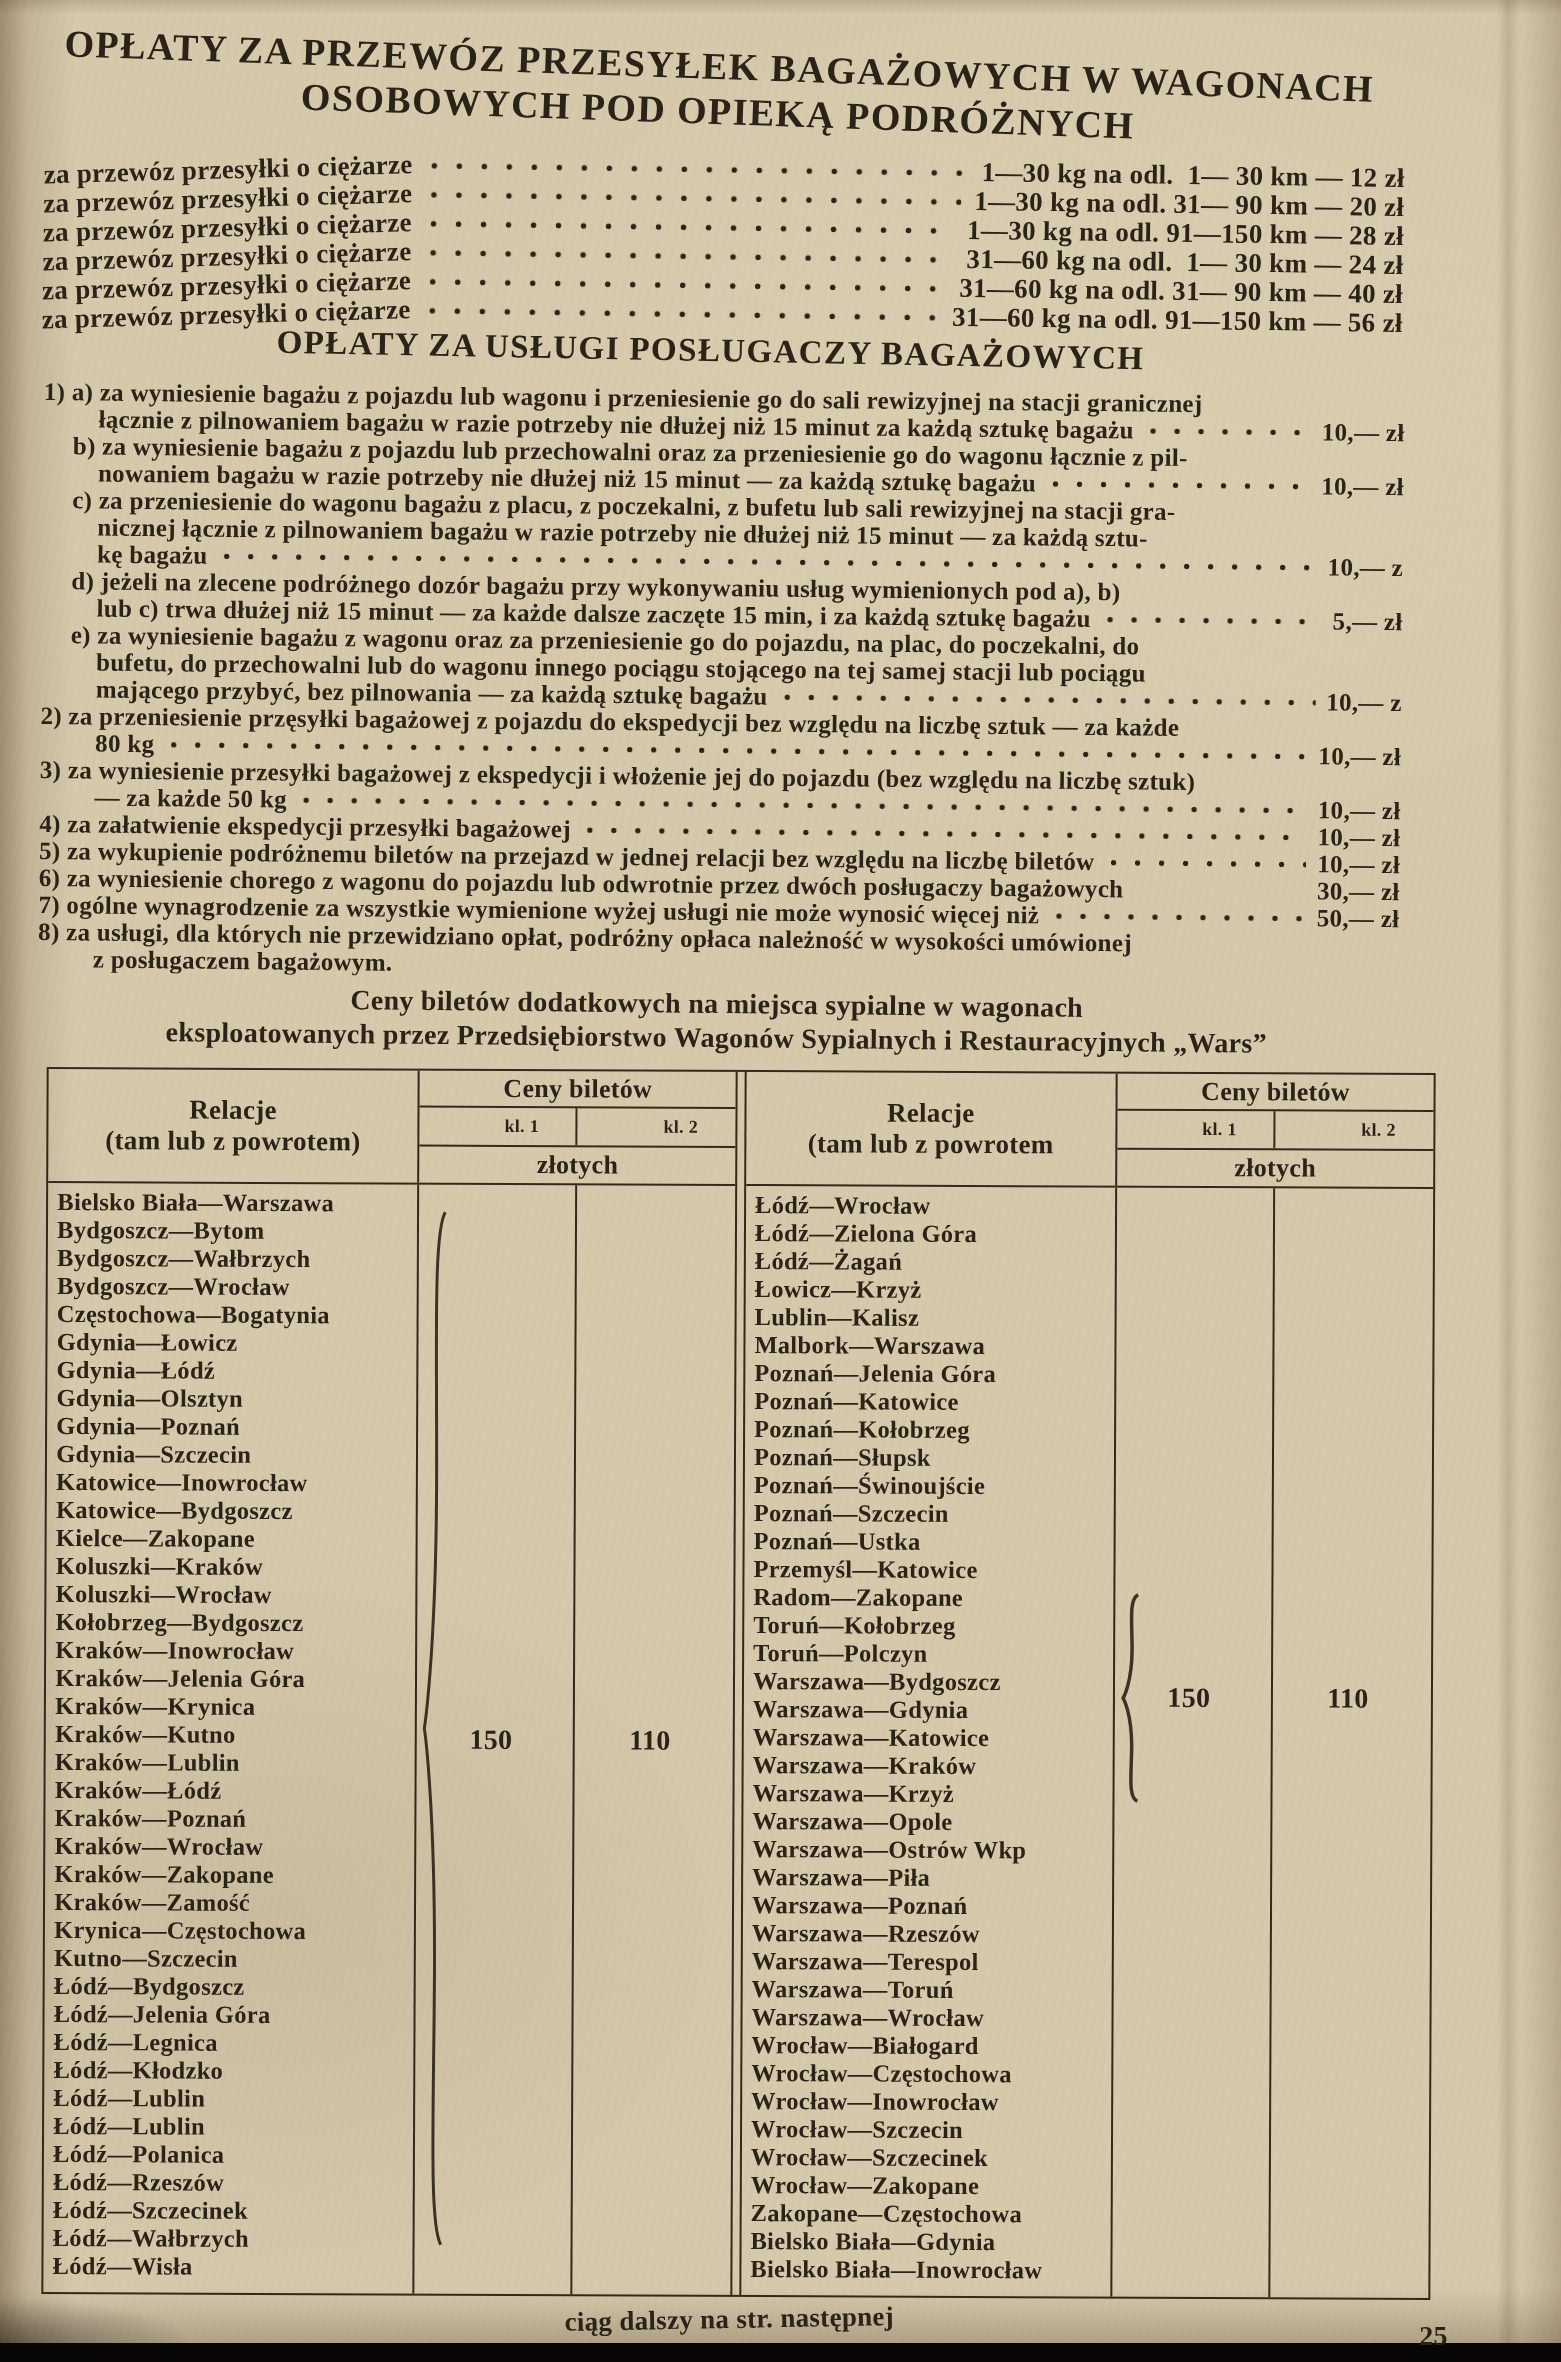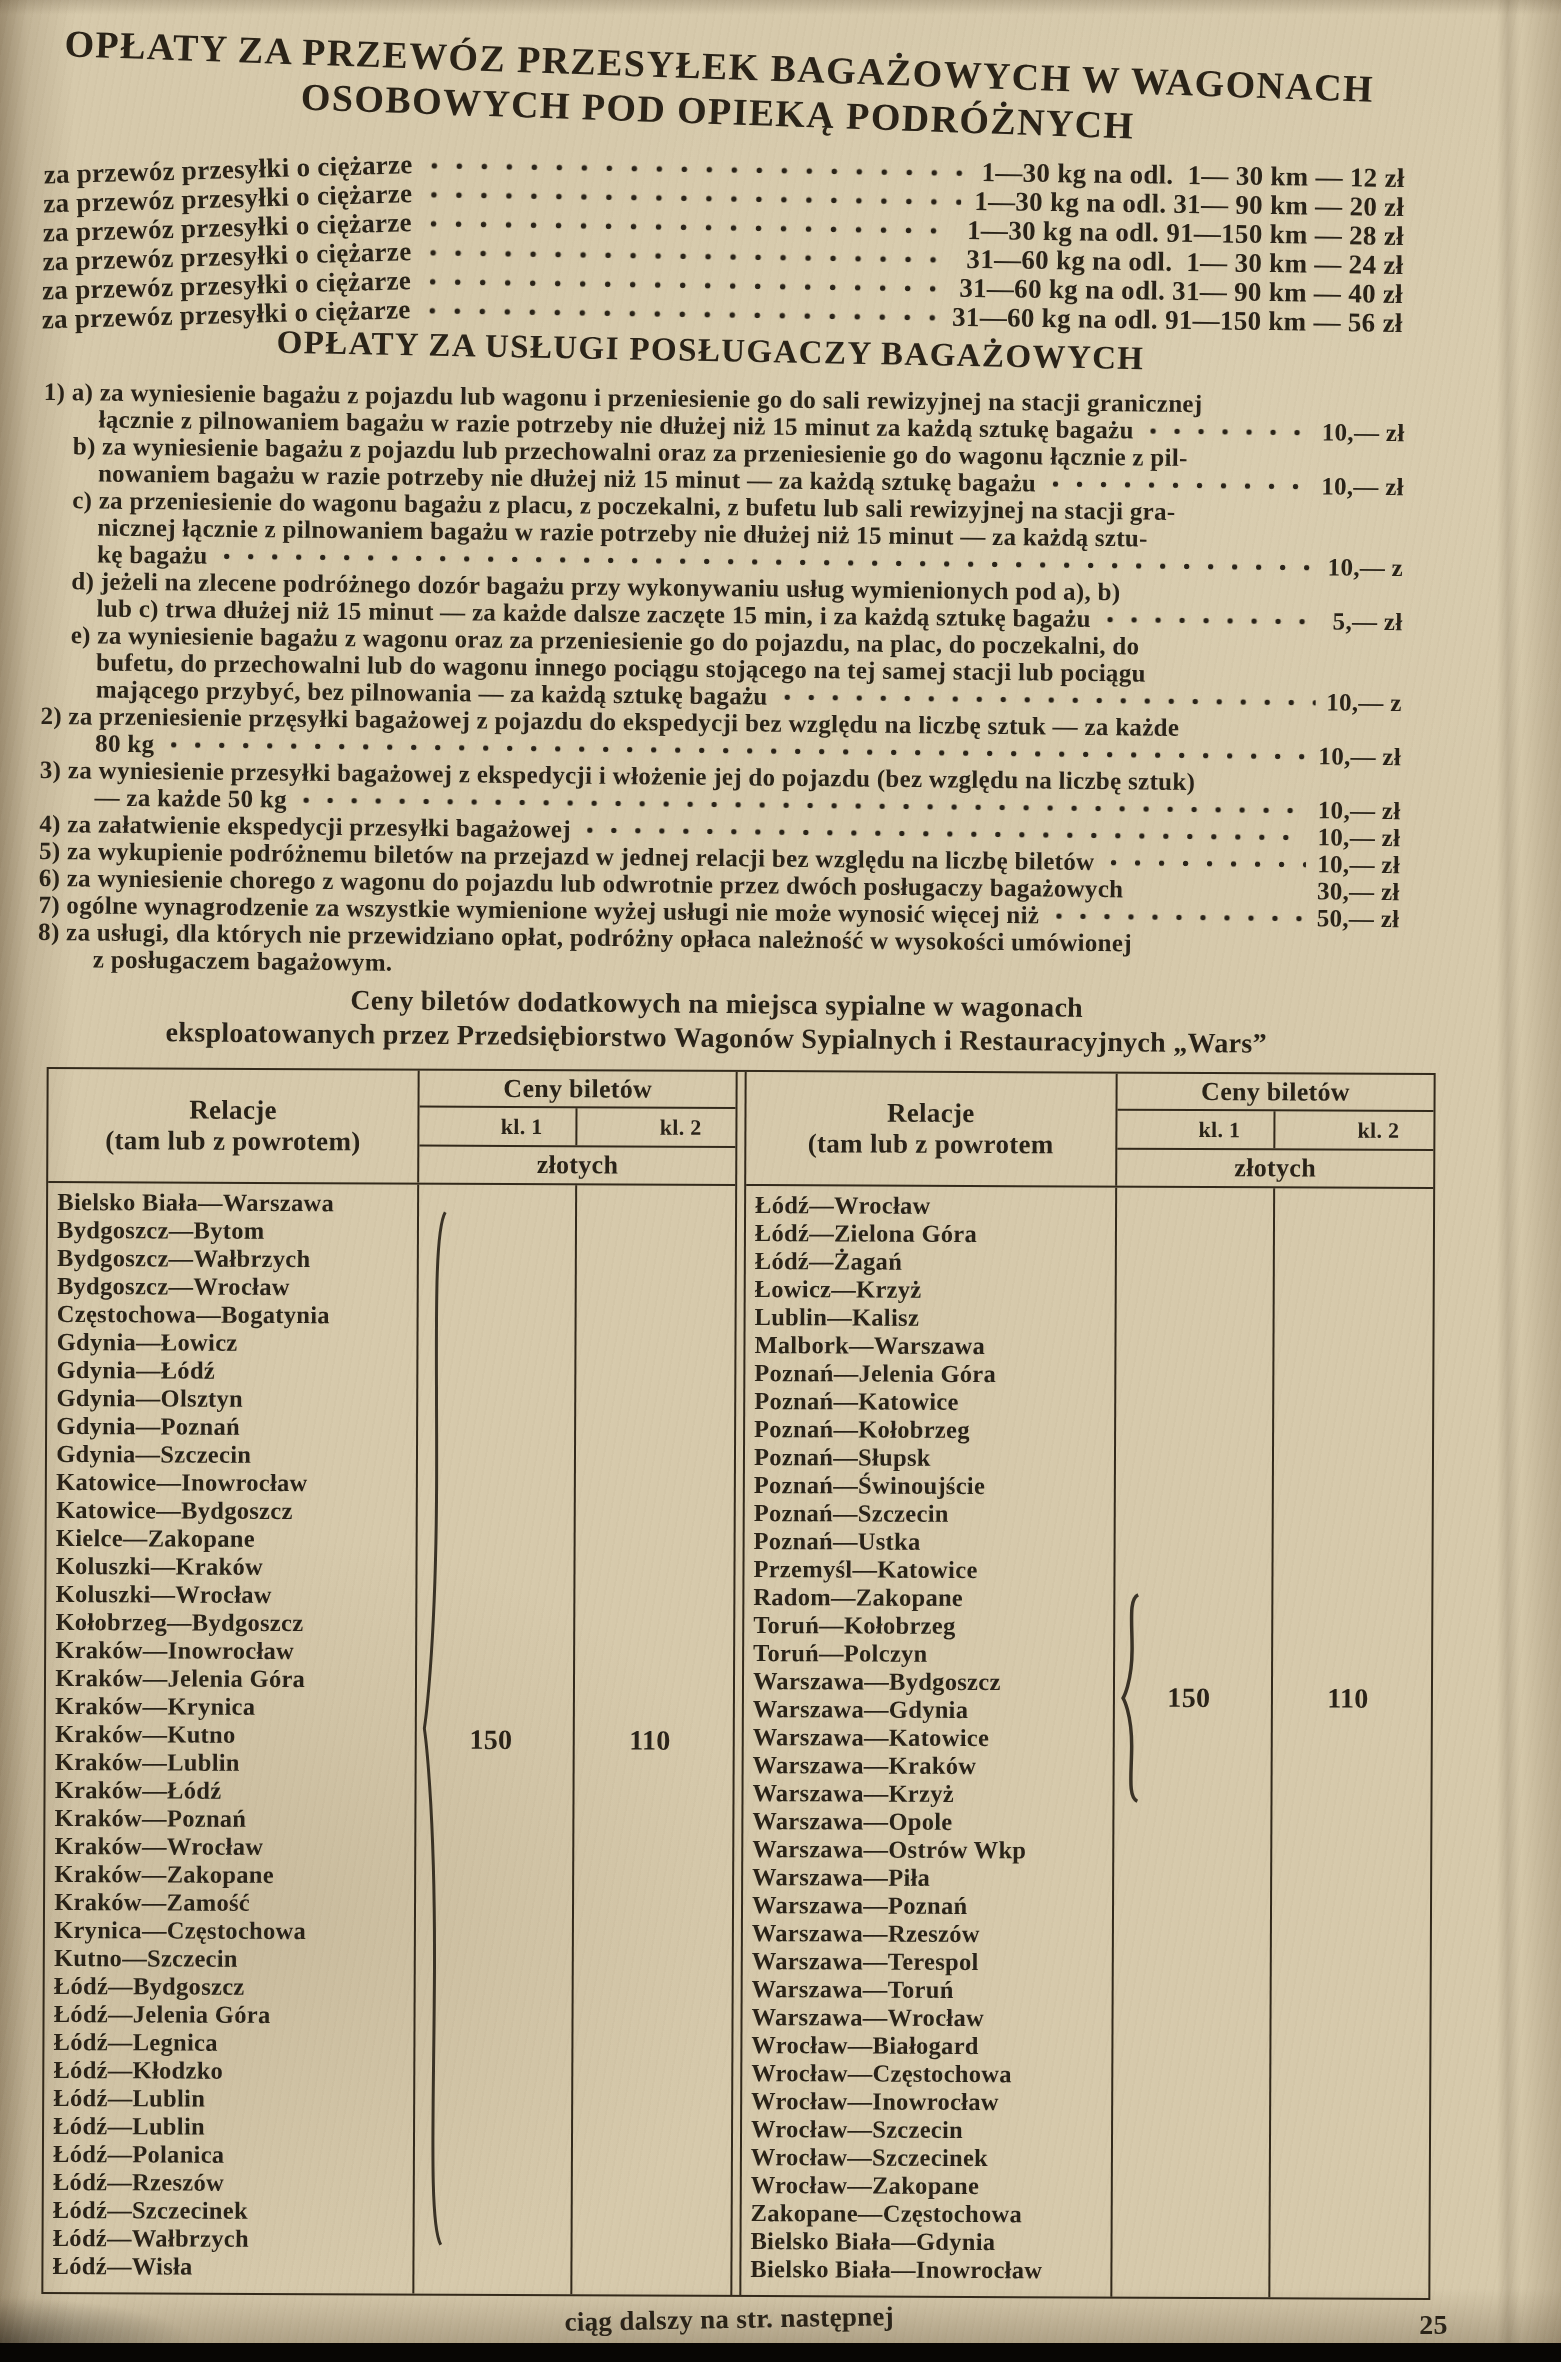--- a/index.html
+++ b/index.html
@@ -107,21 +107,21 @@
   .half.right{border-left:2.8px solid var(--line);}
   .half-head{display:flex; height:114px; border-bottom:2.8px solid var(--line); flex:none;}
   .rel-head{
     width:54%; border-right:2.8px solid var(--line);
     display:flex; flex-direction:column; justify-content:center; align-items:center;
     font-size:27px; line-height:31px; text-align:center;
   }
   .price-head{width:46%; display:flex; flex-direction:column;}
   .ph1{height:37px; border-bottom:2.3px solid var(--line); display:flex; align-items:center; justify-content:center; font-size:26px;}
   .ph2{height:39px; border-bottom:2.3px solid var(--line); display:flex;}
-  .ph2 .kl{width:50%; display:flex; align-items:center; justify-content:center; font-size:22px;margin-left:48px;}
+  .ph2 .kl{width:50%; display:flex; align-items:center; justify-content:center; font-size:18px;margin-left:48px;}
   .ph2 .kl1{border-right:2.3px solid var(--line);}
   .ph3{flex:1; display:flex; align-items:center; justify-content:center; font-size:26px;}
   .half-body{flex:1; display:flex; min-height:0;}
   .rel-body{
     width:54%; border-right:2.8px solid var(--line);
     padding:4.6px 3.7px 0 9.2px; font-size:24.5px; line-height:28px;
   }
   .station{white-space:nowrap; overflow:hidden;}
   .kl1-body{width:23%; border-right:2.8px solid var(--line); position:relative;}
   .kl2-body{width:23%; position:relative;}
@@ -133,21 +133,21 @@
   .brace.tall{left:0.9px; top:1.5%; height:95%; width:28px;}
   .brace.short{left:2.8px; top:36.5%; height:19%; width:22px;}
 
   
   .page-footer{margin-top:7.4px; position:relative; height:41px;}
   .footer-note{
     text-align:center; font-weight:bold; font-size:27px;
     transform:translateX(-9.2px) rotate(-1deg);
   }
   .page-num{
-    position:absolute; right:-14.8px; top:5px; font-weight:bold; font-size:28px;
+    position:absolute; right:-14.8px; top:16px; font-weight:bold; font-size:28px;
   }
 </style>
 </head>
 <body>
 
 <div class="page">
   <div class="content">
 
     <div class="doc-title">
       <div>OPŁATY ZA PRZEWÓZ PRZESYŁEK BAGAŻOWYCH W WAGONACH</div>

